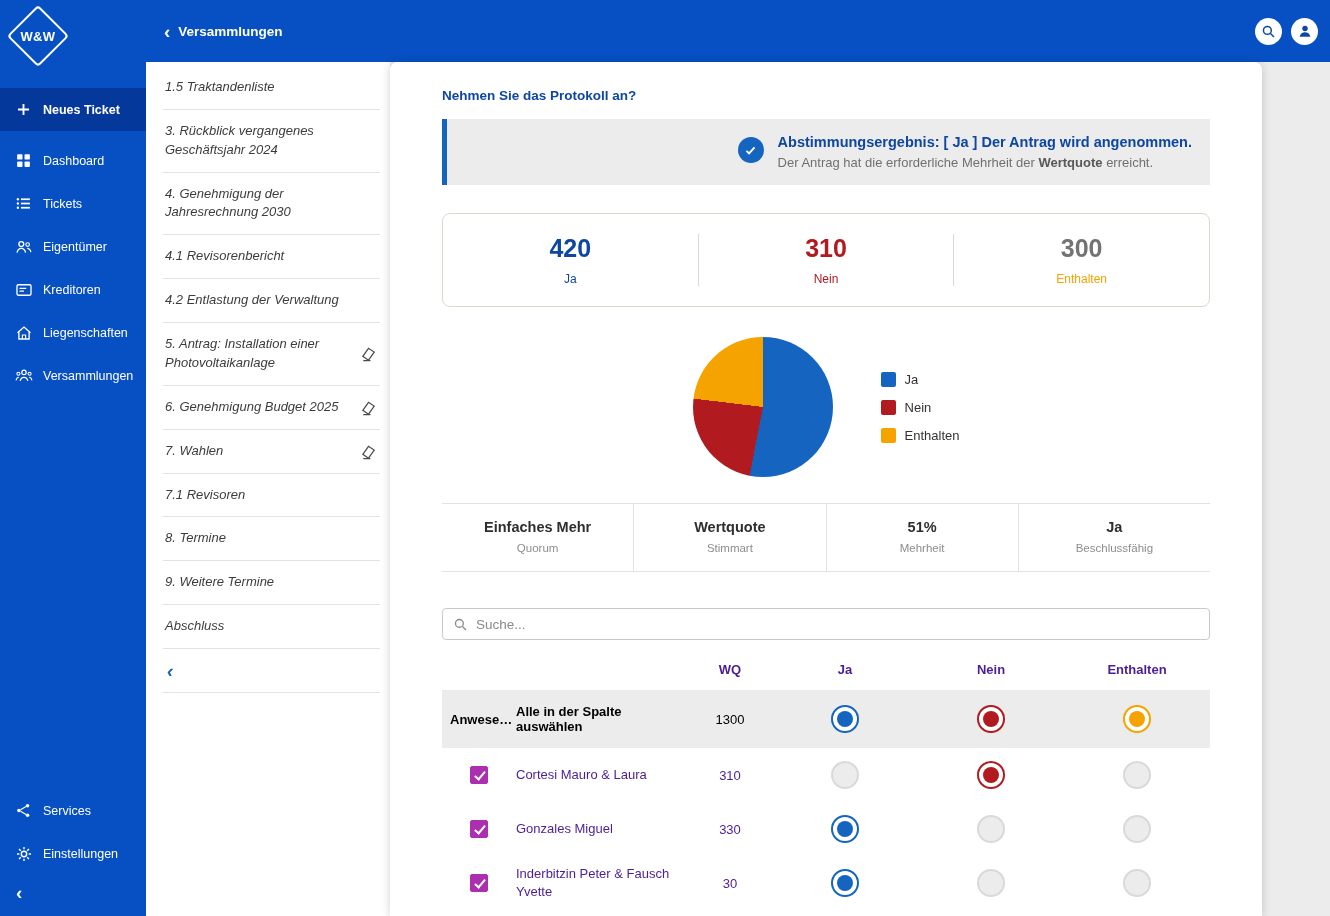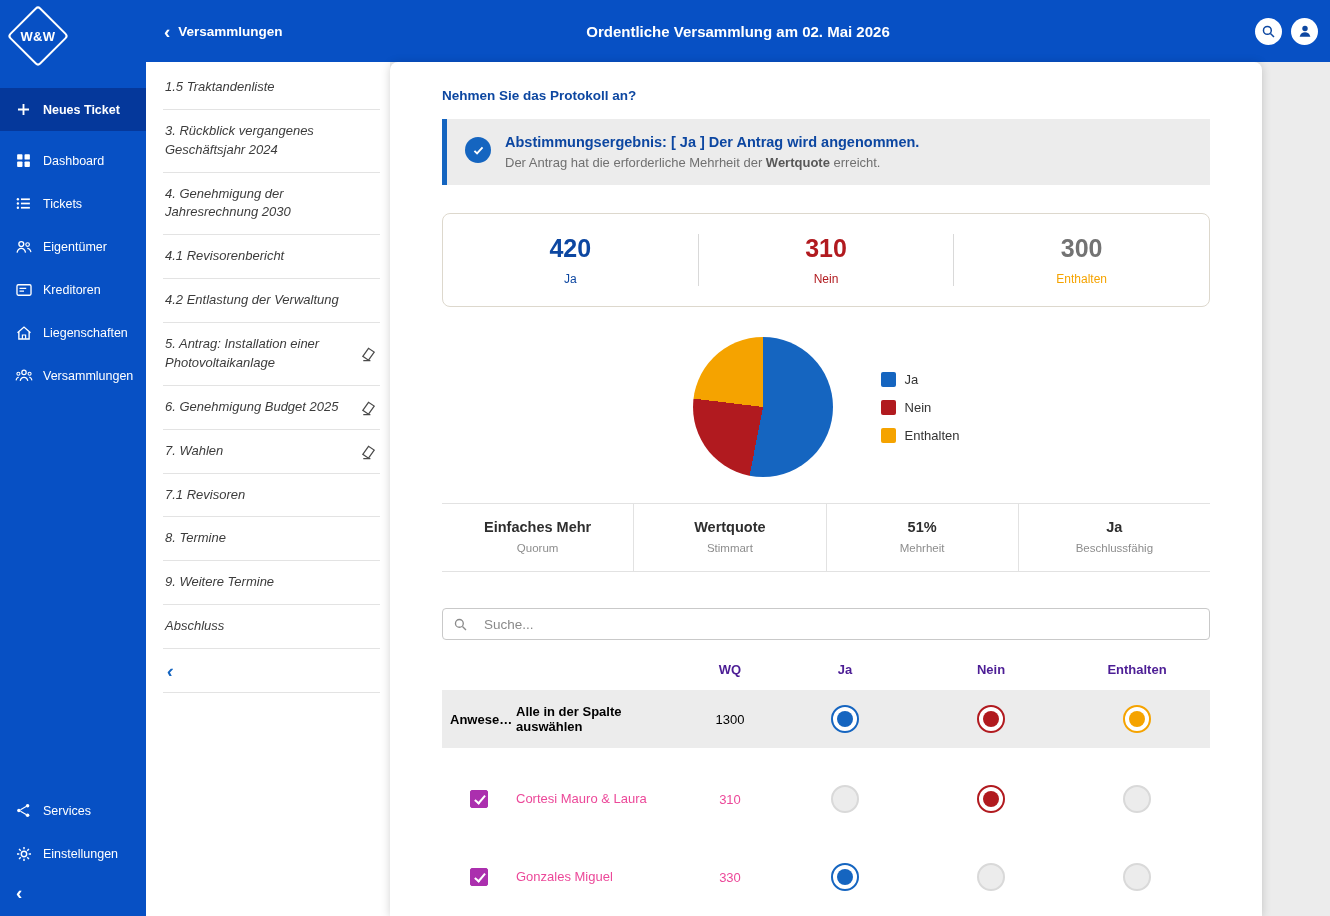--- a/index.html
+++ b/index.html
@@ -39,21 +39,21 @@
   .agenda-collapse { padding:12px 4px; color:#1565c0; font-size:19px; font-weight:bold; border-bottom:1px solid #e3e3e3; cursor:pointer; line-height:1; }
 
   
   .content { grid-column:3; grid-row:2; background:#fff; border-radius:8px 8px 0 0;
     box-shadow:0 1px 10px rgba(0,0,0,.18); padding:24px 52px 0; overflow:hidden; position:relative; z-index:2; }
   .right-gutter { grid-column:4; grid-row:2; background:#ececec; }
 
   .question { color:#0d47a1; font-weight:bold; font-size:13.5px; margin:2px 0 16px; }
 
   .banner { background:#ececec; border-left:5px solid #1565c0; display:flex; gap:14px; align-items:flex-start;
-    padding:15px 18px; margin-bottom:28px; }
+    padding:15px 18px; margin-bottom:28px;justify-content:flex-end; }
   .check-circle { width:26px; height:26px; border-radius:50%; background:#1565c0; flex-shrink:0;
     display:flex; align-items:center; justify-content:center; margin-top:3px; }
   .banner-title { color:#0d47a1; font-weight:bold; font-size:14.5px; margin-bottom:5px; }
   .banner-sub { color:#707070; font-size:13px; }
   .banner-sub b { color:#585858; }
 
   .totals-card { border:1px solid #ddd8cd; border-radius:8px; display:flex; padding:20px 0; margin-bottom:30px; }
   .total-col { flex:1; text-align:center; }
   .total-col + .total-col { border-left:1px solid #d9d9d9; }
   .total-value { font-size:25px; font-weight:bold; margin-bottom:9px; }
@@ -64,34 +64,34 @@
   .legend { display:flex; flex-direction:column; gap:13px; }
   .legend-entry { display:flex; align-items:center; gap:9px; font-size:13px; color:#333; }
   .legend-swatch { width:15px; height:15px; border-radius:2px; background:#999; }
 
   .quorum { display:flex; border-top:1px solid #e2e2e2; border-bottom:1px solid #e2e2e2; margin-bottom:36px; }
   .quorum-col { flex:1; text-align:center; padding:15px 0 17px; }
   .quorum-col + .quorum-col { border-left:1px solid #e2e2e2; }
   .quorum-value { font-size:14.5px; font-weight:bold; color:#2e2e2e; margin-bottom:7px; }
   .quorum-label { font-size:11.5px; color:#8d8d8d; }
 
-  .search-box { display:flex; align-items:center; gap:16px; border:1px solid #c9c9c9; border-radius:4px;
+  .search-box { display:flex; align-items:center; gap:8px; border:1px solid #c9c9c9; border-radius:4px;
     height:32px; padding:0 10px; margin-bottom:8px; background:#fff; }
   .search-box input { border:none; outline:none; flex:1; font-size:13.5px; font-family:inherit; color:#444; background:transparent; }
   .search-box input::placeholder { color:#8a8a8a; }
 
   .t-row { display:grid; grid-template-columns:74px minmax(0,1fr) 84px 146px 146px 146px; align-items:center; }
   .t-head { height:42px; font-weight:bold; font-size:13px; color:#4c1d95; }
   .t-head .t-col-label { text-align:center; }
   .t-select-all { background:#ececec; min-height:58px; font-size:13px; }
   .presence { font-weight:bold; padding-left:8px; overflow:hidden; white-space:nowrap; text-overflow:ellipsis; }
   .select-all-label { font-weight:bold; padding-right:8px; }
   .t-wq { text-align:center; }
   .t-name { padding-right:8px; line-height:1.4; }
-  .t-data { min-height:54px; font-size:13px; color:#ec4899;margin-top:24px; }
+  .t-data { min-height:54px; font-size:13px; color:#4c1d95; }
   .cell-center { display:flex; justify-content:center; align-items:center; }
 
   .radio { width:28px; height:28px; border-radius:50%; background:#ececec; border:2px solid #d9d9d9; position:relative; cursor:pointer; }
   .t-select-all .radio { background:#e4e4e4; border-color:#d0d0d0; }
   .v-ja { --c:#1565c0; } .v-nein { --c:#b11a1f; } .v-enthalten { --c:#f5a300; }
   .radio.selected { background:#fff; border-color:var(--c); }
   .radio.selected::after { content:""; position:absolute; inset:4px; border-radius:50%; background:var(--c); }
 
   .checkbox { display:block; width:18px; height:18px; border-radius:2px; background:#e6e6e6; border:1px solid #bbb; position:relative; cursor:pointer; }
   .checkbox.checked { background:#ab2fae; border-color:#ab2fae; }
@@ -215,21 +215,20 @@
         <span>‹</span>
       </div>
     </div>
   </nav>
 
   <header class="topbar">
     <div class="back-link">
       <span class="back-chev">‹</span>
       <span>Versammlungen</span>
     </div>
-    <div class="topbar-title">Ordentliche Versammlung am 02. Mai 2026</div>
     <div class="topbar-icons">
       <div class="circle-btn">
         <svg width="15" height="15" viewBox="0 0 20 20" fill="none" stroke="#0d47a1" stroke-width="2">
             <circle cx="8.5" cy="8.5" r="5.2"></circle>
             <path d="M12.6 12.6 17.3 17.3"></path>
           </svg>
       </div>
       <div class="circle-btn">
         <svg width="16" height="16" viewBox="0 0 20 20" fill="#0d47a1">
             <circle cx="10" cy="6.8" r="3.4"></circle>

